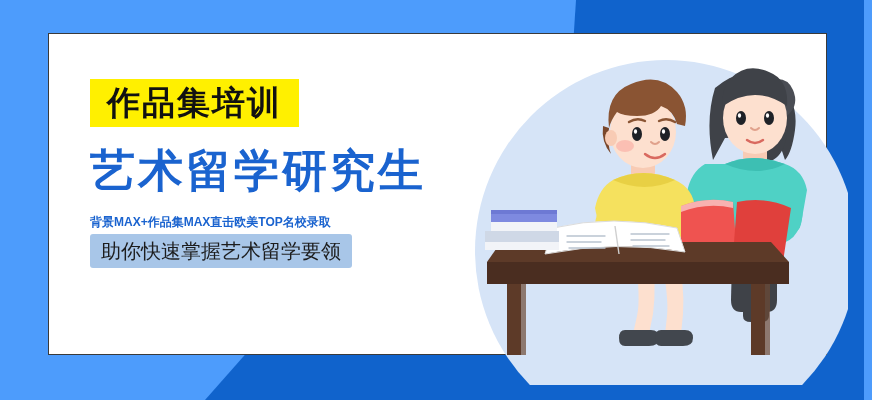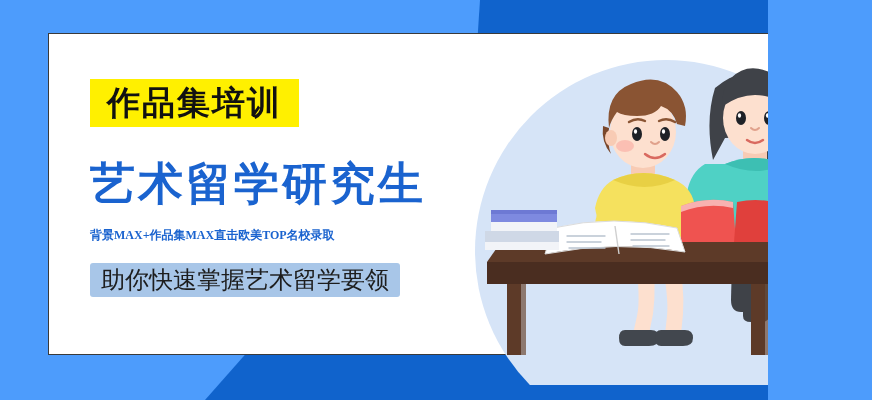--- a/index.html
+++ b/index.html
@@ -2,23 +2,22 @@
 <html><head>
 <meta charset="utf-8">
 <style>
   html,body{margin:0;padding:0;}
   body{
     width:872px;height:400px;overflow:hidden;
     font-family:"Liberation Sans","DejaVu Sans",sans-serif;
     background:#4d9cfc;
   }
   #banner{
-    position:relative;width:768px;height:400px;overflow:hidden;
+    position:relative;width:864px;height:400px;overflow:hidden;
     background:#4d9cfc;
-    font-family:Liberation Serif, serif;
   }
   
   .bg-light{
     position:absolute;inset:0;background:#4d9cfc;
   }
   .bg-dark-right{
     position:absolute;top:0;right:0;width:340px;height:400px;
     background:#1063cc;
     clip-path:polygon(52px 0, 340px 0, 340px 400px, 26px 400px);
   }
@@ -42,30 +41,30 @@
     pointer-events:none;
   }
   
   .text-block{position:absolute;left:90px;top:79px;width:400px;}
   .kicker{
     display:inline-block;background:#fff000;color:#111111;
     font-weight:bold;font-size:33px;line-height:48px;
     padding:0 17px;letter-spacing:2px;white-space:nowrap;
   }
   .headline{
-    margin-top:30px;color:#1a63cf;font-weight:bold;
+    margin-top:17px;color:#1a63cf;font-weight:bold;
     font-size:45px;line-height:54px;letter-spacing:3px;white-space:nowrap;
   }
   .subline{
     margin-top:12px;color:#1a63cf;font-weight:bold;
     font-size:12px;line-height:24px;letter-spacing:0px;white-space:nowrap;
   }
   .badge{
-    display:inline-block;margin-top:16px;background:#a8c6e8;color:#1d1d1d;
-    font-size:24px;line-height:34px;padding:0 11px;
+    display:inline-block;background:#a8c6e8;color:#1d1d1d;
+    font-size:20px;line-height:34px;padding:0 11px;
     border-radius:3px;white-space:nowrap;
   }
   
   .illus{position:absolute;left:485px;top:60px;width:330px;height:295px;}
   .illus svg{display:block;}
 </style>
 </head>
 <body>
 
 <div id="banner">

